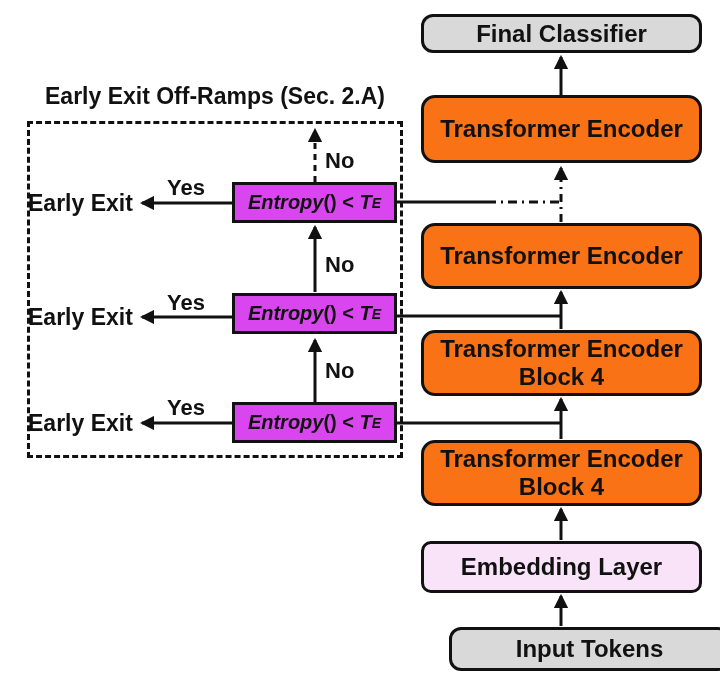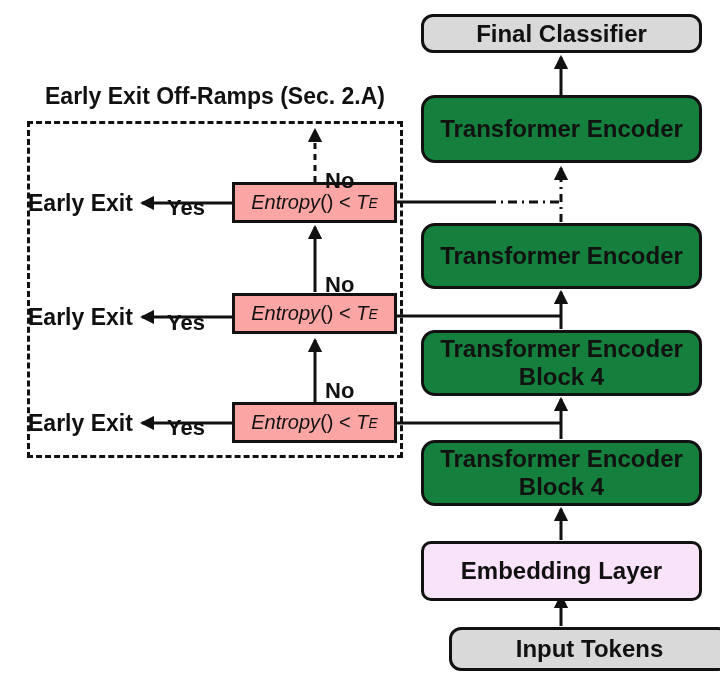--- a/index.html
+++ b/index.html
@@ -25,21 +25,21 @@
     flex-direction: column;
     align-items: center;
     justify-content: center;
     text-align: center;
     font-weight: bold;
     font-size: 24px;
     line-height: 28px;
     z-index: 2;
   }
   .node.gray  { background: #d9d9d9; border-radius: 12px; }
-  .node.blue  { background: #15803d; border-radius: 14px; }
+  .node.blue  { background: #f97316; border-radius: 14px; }
   .node.pink  { background: #f8e3f9; border-radius: 10px; }
 
   
   .ramp-title {
     position: absolute;
     left: 24px; top: 83px; width: 382px;
     text-align: center;
     font-weight: bold;
     font-size: 23px;
     z-index: 2;
@@ -49,40 +49,40 @@
     left: 27px; top: 121px;
     width: 376px; height: 337px;
     border: 3px dashed #111111;
     z-index: 0;
   }
   .entropy {
     position: absolute;
     left: 232px;
     width: 165px;
     height: 41px;
-    background: #fca5a5;
+    background: #d946ef;
     border: 3.5px solid #111111;
     display: flex;
     align-items: center;
     justify-content: center;
-    font-weight: normal;
+    font-weight: bold;
     font-size: 20px;
     z-index: 2;
     white-space: pre;
   }
   .entropy .it { font-style: italic; }
   .entropy sub { font-size: 14px; font-style: italic; line-height: 0; }
   .lbl {
     position: absolute;
     font-weight: bold;
     z-index: 2;
     white-space: nowrap;
   }
   .exit-lbl { font-size: 23px; left: 28px; }
-  .yesno    { font-size: 22px; margin-top: 20px; }
+  .yesno    { font-size: 22px; }
 </style>
 </head>
 <body>
 
 <div id="canvas">
 
   <svg id="wires" width="720" height="687" viewBox="0 0 720 687">
     <defs>
       <marker id="ah" viewBox="0 0 10 10" refX="8.5" refY="5" markerWidth="4.8" markerHeight="4.8" orient="auto-start-reverse">
         <path d="M0,0 L10,5 L0,10 z" fill="#111111"></path>
@@ -146,21 +146,21 @@
   <div class="node blue" style="top:330px; height:66px;">
     <span>Transformer Encoder</span>
     <span>Block 4</span>
   </div>
 
   <div class="node blue" style="top:440px; height:66px;">
     <span>Transformer Encoder</span>
     <span>Block 4</span>
   </div>
 
-  <div class="node pink" style="top:541px; height:60px;">
+  <div class="node pink" style="top:541px; height:52px;">
     <span>Embedding Layer</span>
   </div>
 
   <div class="node gray" style="top:627px; height:44px;margin-left:28px;">
     <span>Input Tokens</span>
   </div>
 
 </div>
 
 </body></html>

